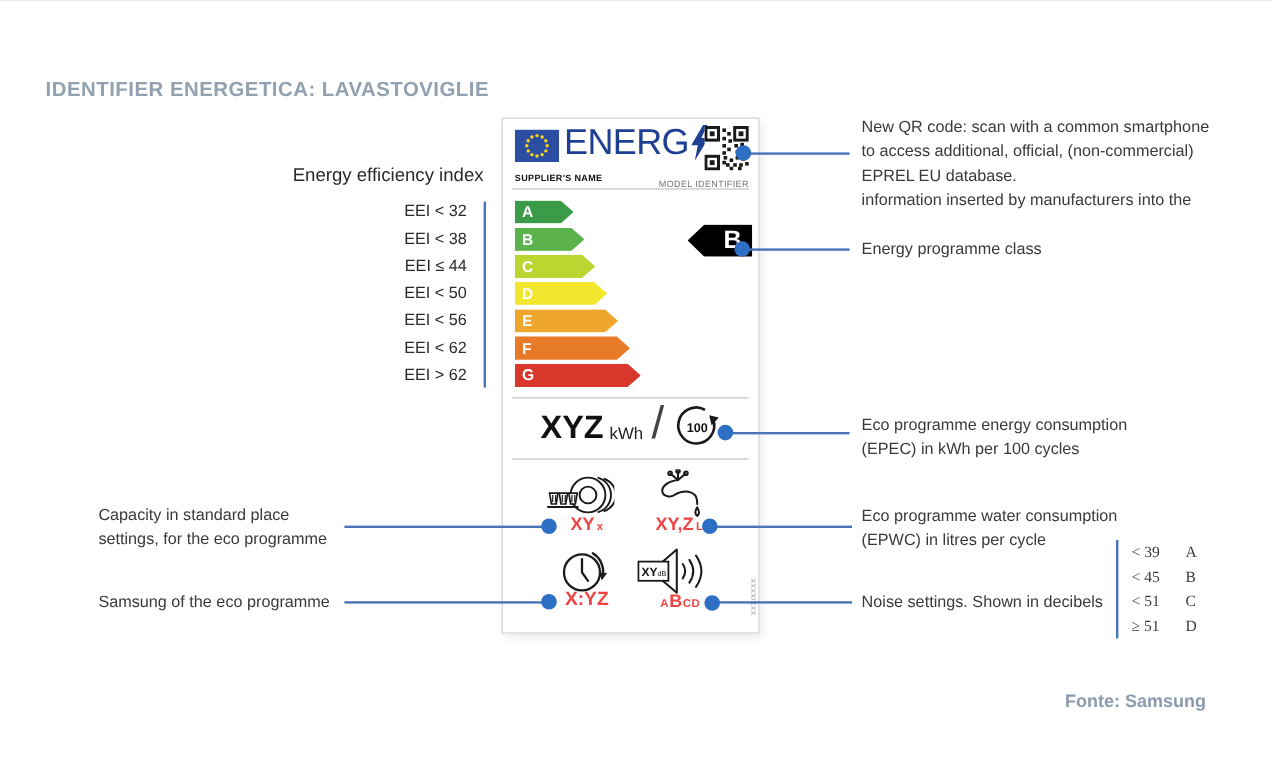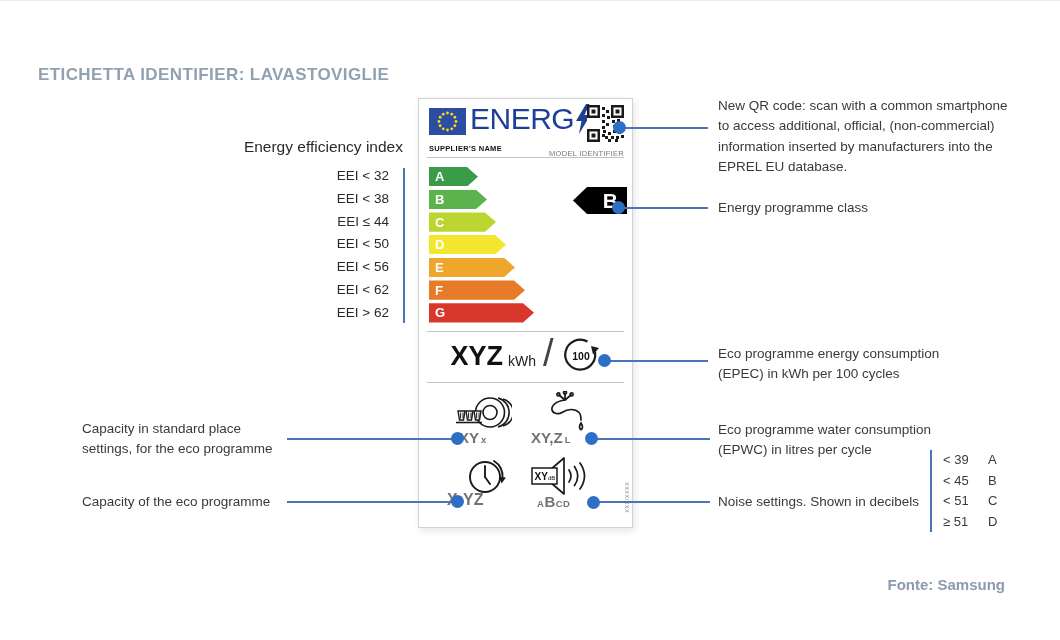--- a/index.html
+++ b/index.html
@@ -39,21 +39,21 @@
   .energy-row{position:absolute;left:0;top:234px;width:100%;height:46px;display:flex;align-items:center;justify-content:center;gap:5px;}
   .e-val{font-size:27px;font-weight:bold;color:#111;text-align:center;}
   .e-unit{font-size:14px;color:#222;margin-top:10px;}
   .slash{font-size:38px;font-weight:300;color:#444;margin:-6px 2px 0 2px;}
 
   .icon{position:absolute;}
   .icon-dishes{left:35px;top:296px;}
   .icon-tap{left:126px;top:292px;}
   .icon-clock{left:45px;top:356px;}
   .icon-speaker{left:112px;top:356px;}
-  .lab{position:absolute;text-align:left;color:#737373;white-space:nowrap;}
+  .lab{position:absolute;text-align:center;color:#ef4444;white-space:nowrap;}
   .lab .v{font-size:15px;font-weight:bold;}
   .lab .u{font-size:9.5px;font-weight:bold;margin-left:2px;}
   .lab-cap{left:40px;top:330px;width:60px;}
   .lab-water{left:112px;top:330px;width:70px;}
   .lab-dur{left:28px;top:392px;width:84px;font-size:16px;font-weight:bold;}
   .lab-noise{left:118px;top:394px;width:60px;letter-spacing:.5px;}
   .nc-pre,.nc-post{font-size:9.5px;font-weight:bold;}
   .nc-main{font-size:15px;font-weight:bold;}
   .regulation{position:absolute;right:2px;top:383px;writing-mode:vertical-rl;font-size:5.5px;color:#8a8a8a;letter-spacing:.5px;}
 
@@ -74,30 +74,30 @@
   .ann-class{left:718px;top:197px;}
   .ann-epec{left:718px;top:343px;}
   .ann-epwc{left:718px;top:419px;}
   .ann-noise{left:718px;top:491px;}
   .ann-cap{left:82px;top:418px;}
   .ann-dur{left:82px;top:491px;}
 
   
   .noise-bracket{left:930px;top:449px;height:82px;}
   .noise-table{position:absolute;left:943px;top:449px;font-size:13px;color:#3a3a3a;line-height:20.5px;}
-  .nrow{display:flex;}
+  .nrow{display:flex;font-family:Liberation Serif, serif;}
   .nlimit{width:38px;}
   .nclass{margin-left:7px;}
 </style>
 </head>
 <body>
 
 <div class="canvas">
 
-  <div class="page-title">ETICHETTA IDENTIFIER: LAVASTOVIGLIE</div>
+  <div class="page-title">IDENTIFIER ENERGETICA: LAVASTOVIGLIE</div>
 
   <div class="eei-heading">Energy efficiency index</div>
   <div class="eei-list">
     <div>EEI &lt; 32</div>
     <div>EEI &lt; 38</div>
     <div>EEI ≤ 44</div>
     <div>EEI &lt; 50</div>
     <div>EEI &lt; 56</div>
     <div>EEI &lt; 62</div>
     <div>EEI &gt; 62</div>
@@ -266,39 +266,39 @@
   <div class="conn c-noise"></div>
     <div class="dot d-noise"></div>
   <div class="conn c-cap"></div>
     <div class="dot d-cap"></div>
   <div class="conn c-dur"></div>
     <div class="dot d-dur"></div>
 
   <div class="ann ann-qr">
     <div>New QR code: scan with a common smartphone</div>
     <div>to access additional, official, (non-commercial)</div>
+    <div>EPREL EU database.</div>
     <div>information inserted by manufacturers into the</div>
-    <div>EPREL EU database.</div>
   </div>
   <div class="ann ann-class">Energy programme class</div>
   <div class="ann ann-epec">
     <div>Eco programme energy consumption</div>
     <div>(EPEC) in kWh per 100 cycles</div>
   </div>
   <div class="ann ann-epwc">
     <div>Eco programme water consumption</div>
     <div>(EPWC) in litres per cycle</div>
   </div>
   <div class="ann ann-noise">Noise settings. Shown in decibels</div>
 
   <div class="ann ann-cap">
     <div>Capacity in standard place</div>
     <div>settings, for the eco programme</div>
   </div>
-  <div class="ann ann-dur">Capacity of the eco programme</div>
+  <div class="ann ann-dur">Samsung of the eco programme</div>
 
   <div class="vline noise-bracket"></div>
   <div class="noise-table">
     <div class="nrow">
       <span class="nlimit">&lt; 39</span>
       <span class="nclass">A</span>
     </div>
     <div class="nrow">
       <span class="nlimit">&lt; 45</span>
       <span class="nclass">B</span>

